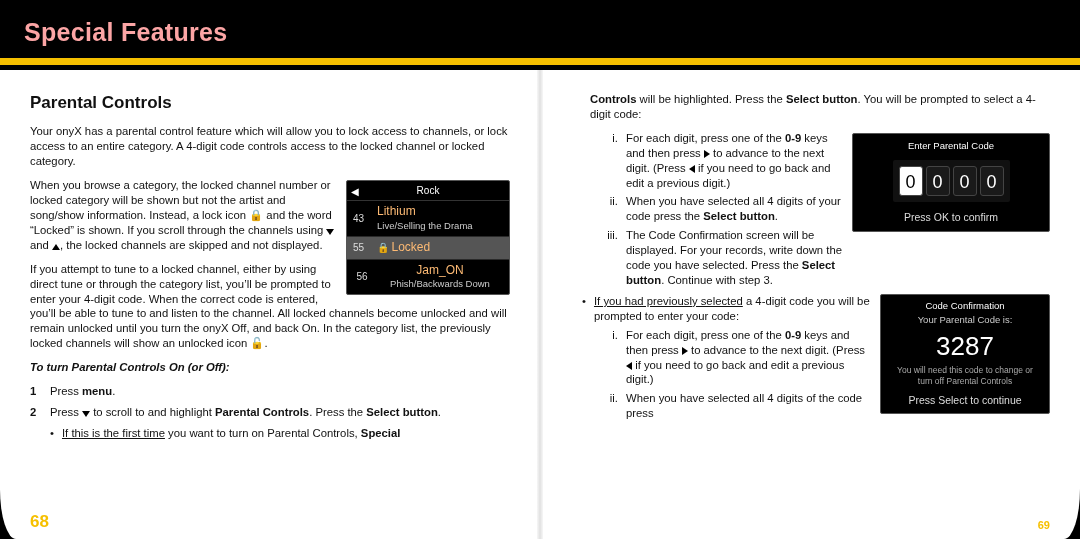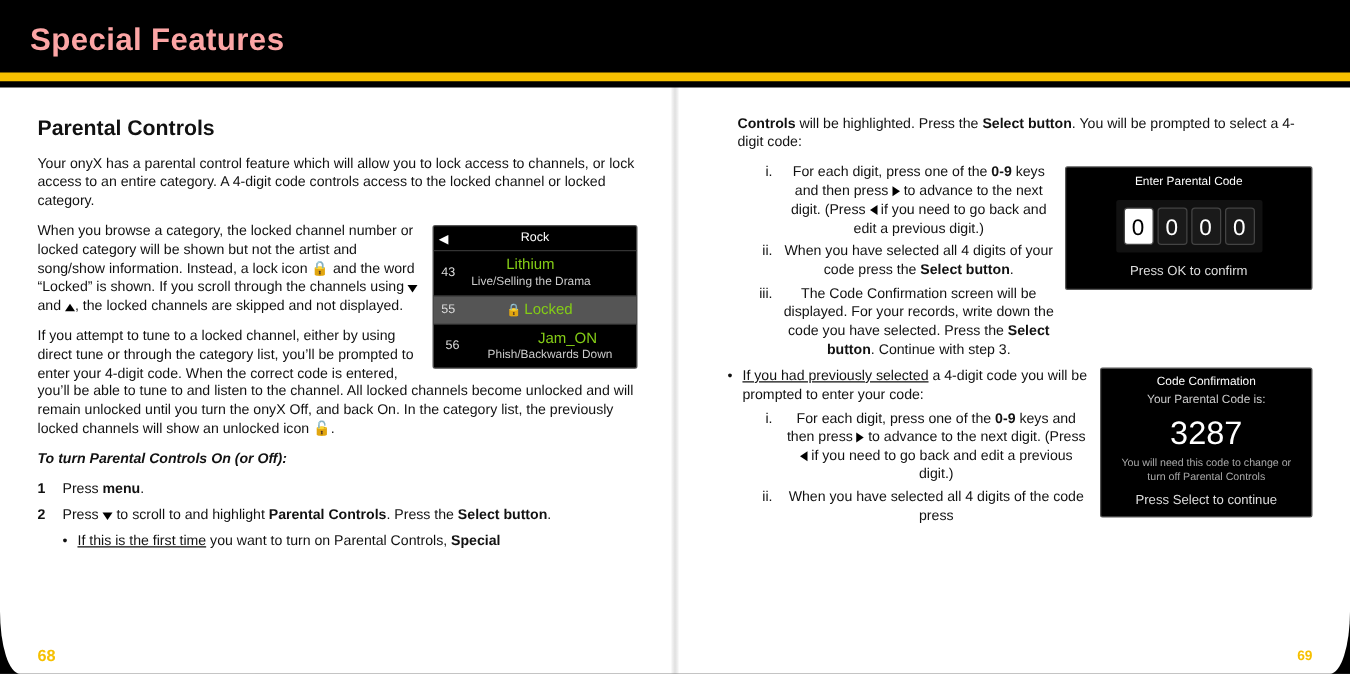--- a/index.html
+++ b/index.html
@@ -100,21 +100,21 @@
   .chan-row {
     display: flex; align-items: center;
     border-bottom: 1px solid #2a2a2a;
     padding: 3px 6px;
     gap: 6px;
   }
   .chan-row:last-child { border-bottom: none; text-align: center; }
   .chan-row.locked { background: #555; }
   .chan-num { width: 18px; font-size: 10px; color: #ddd; }
   .chan-main { flex: 1; }
-  .chan-name { font-size: 12px; color: #84cc16; margin-left: 28px; }
+  .chan-name { font-size: 12px; color: #fdba74; }
   .chan-sub { font-size: 9.5px; color: #ccc; }
   .chan-row.locked .chan-name { font-size: 12px; }
   .lockglyph { font-size: 10px; margin-right: 2px; }
   .instruct-head {
     font-style: italic;
     font-weight: bold;
     margin: 8px 0 6px;
   }
   ol.num { list-style: none; padding-left: 0; }
   ol.num > li {
@@ -124,26 +124,26 @@
     font-weight: bold; width: 10px; flex-shrink: 0;
   }
   ol.num > li > .t { flex: 1; }
   .sub-bullet {
     display: flex; gap: 8px; margin: 4px 0 4px 20px;
   }
   .sub-bullet .dot { flex-shrink:0; }
   .roman-list { list-style: none; padding-left: 0; }
   .roman-list > li { display: flex; gap: 8px; margin-bottom: 4px; }
   .roman-list .rn { width: 18px; flex-shrink: 0; text-align: right; }
-  .roman-list .rt { flex: 1; text-align: center; }
+  .roman-list .rt { flex: 1; }
   .pagenum-left {
     position: absolute;
     bottom: 6px; left: 30px;
     color: #f6c000;
-    font-size: 13px;
+    font-size: 17px;
     font-weight: bold;
     margin-top: 19px;
   }
   .pagenum-right {
     position: absolute;
     bottom: 6px; right: 30px;
     color: #f6c000;
     font-size: 11px;
     font-weight: bold;
   }

